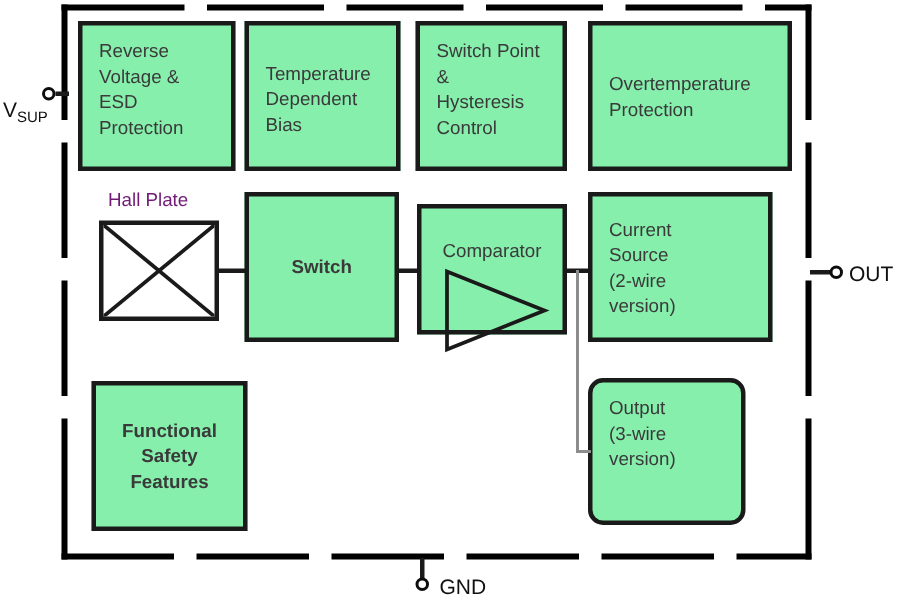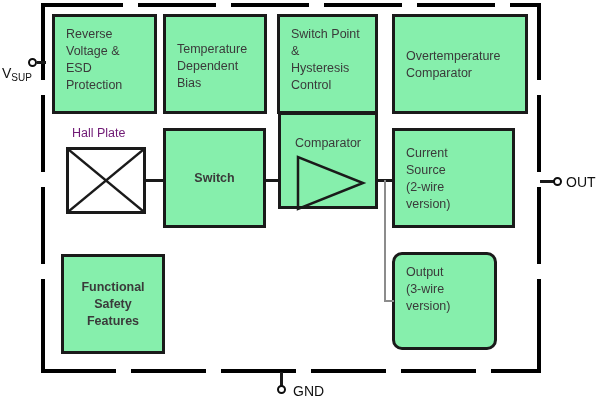--- a/index.html
+++ b/index.html
@@ -138,34 +138,34 @@
   <div class="block pad" style="left:277px; top:14px; width:101px; height:100px;">Switch Point
 &amp;
 Hysteresis
 Control</div>
 
   <div class="block pad" style="left:163px; top:14px; width:104px; height:100px; padding-top:24px;">Temperature
 Dependent
 Bias</div>
 
   <div class="block pad" style="left:392px; top:14px; width:136px; height:100px; padding-top:31px;">Overtemperature
-Comparator</div>
+Protection</div>
 
   <div class="hall-label" style="left:72px; top:126px;">Hall Plate</div>
 
   <div class="hall" style="left:66px; top:147px; width:80px; height:67px;">
     <svg width="74" height="61" viewBox="0 0 74 61">
       <line x1="0" y1="0" x2="74" y2="61" stroke="#1a1a1a" stroke-width="2.5"></line>
       <line x1="74" y1="0" x2="0" y2="61" stroke="#1a1a1a" stroke-width="2.5"></line>
     </svg>
   </div>
 
   <div class="block center" style="left:163px; top:128px; width:103px; height:100px;">Switch</div>
 
-  <div class="block toplabel" style="left:278px; top:112px; width:100px; height:97px;">
+  <div class="block toplabel" style="left:278px; top:136px; width:100px; height:87px;">
     <span>Comparator</span>
     <div class="tri" style="left:14px; top:22px;">
       <svg width="72" height="58" viewBox="0 0 72 58">
         <polygon points="3,3 3,55 68,29" fill="none" stroke="#1a1a1a" stroke-width="2.5"></polygon>
       </svg>
     </div>
   </div>
 
   <div class="block pad" style="left:392px; top:128px; width:123px; height:100px; padding-top:14px;">Current
 Source

